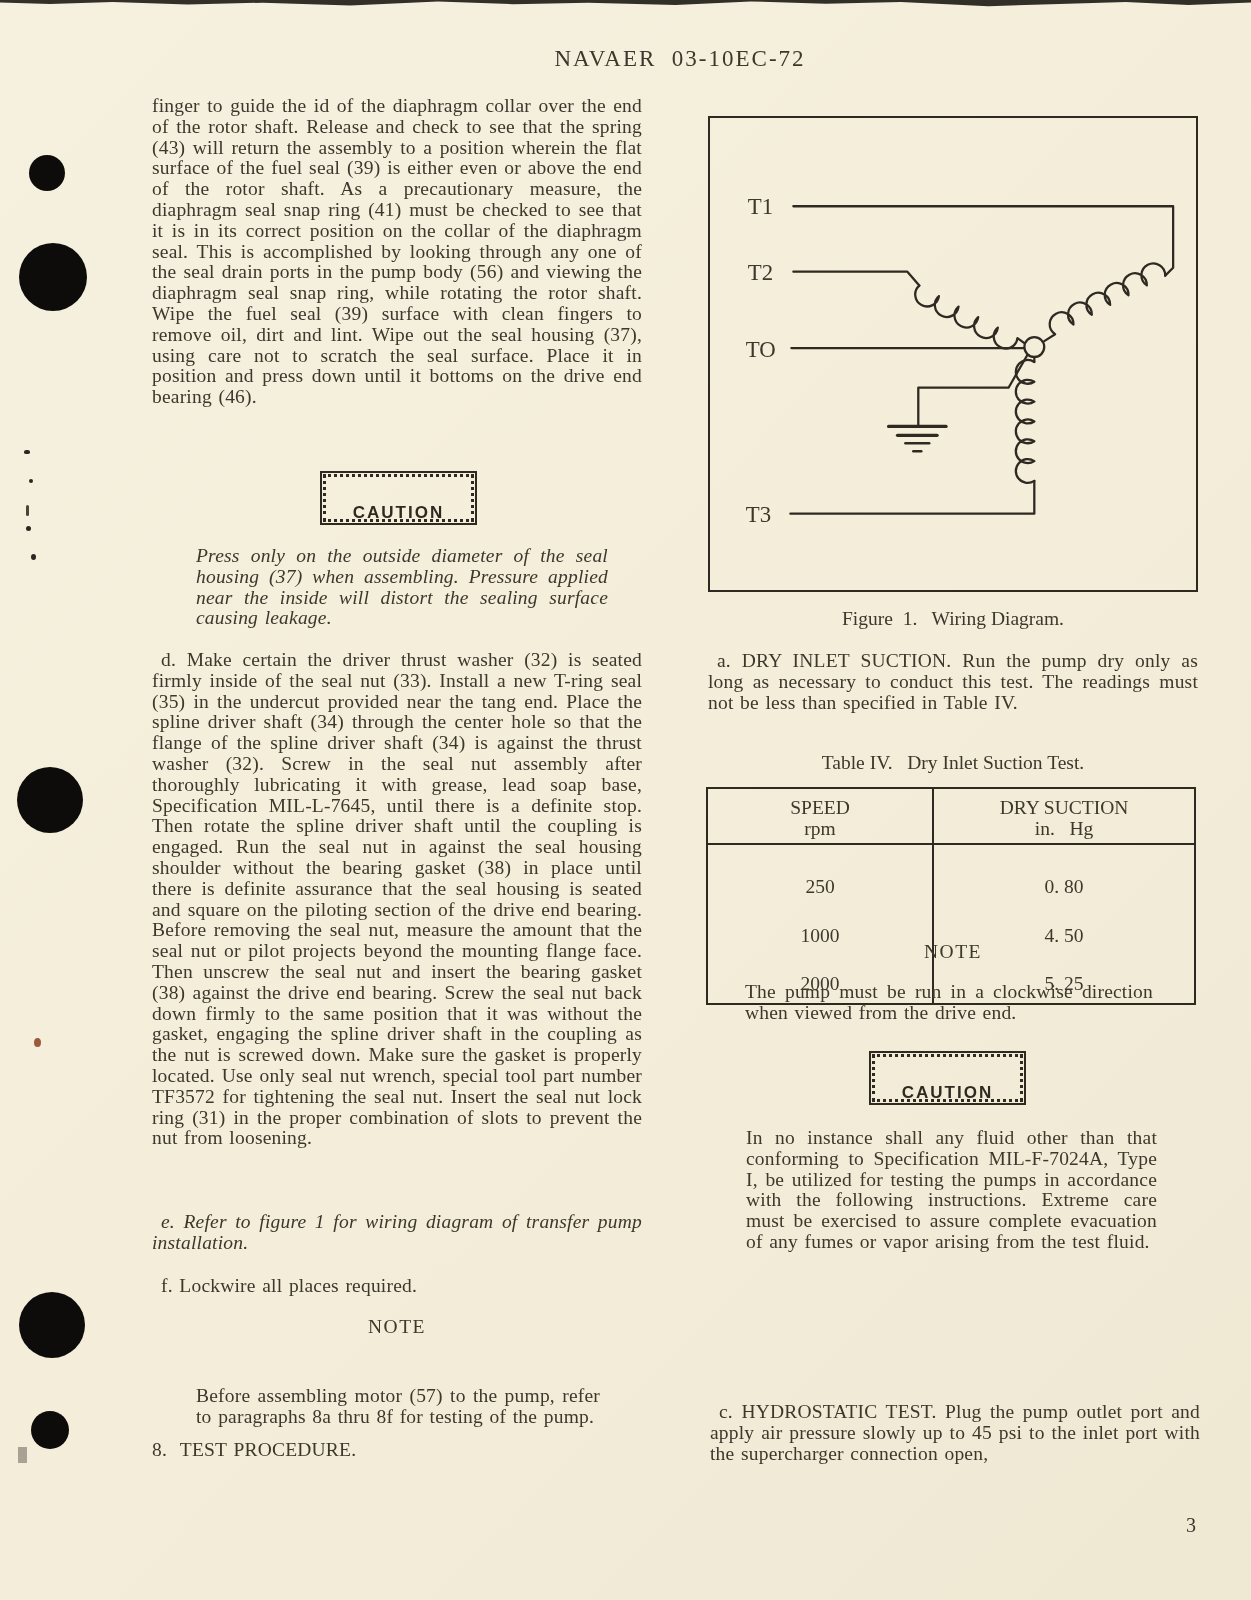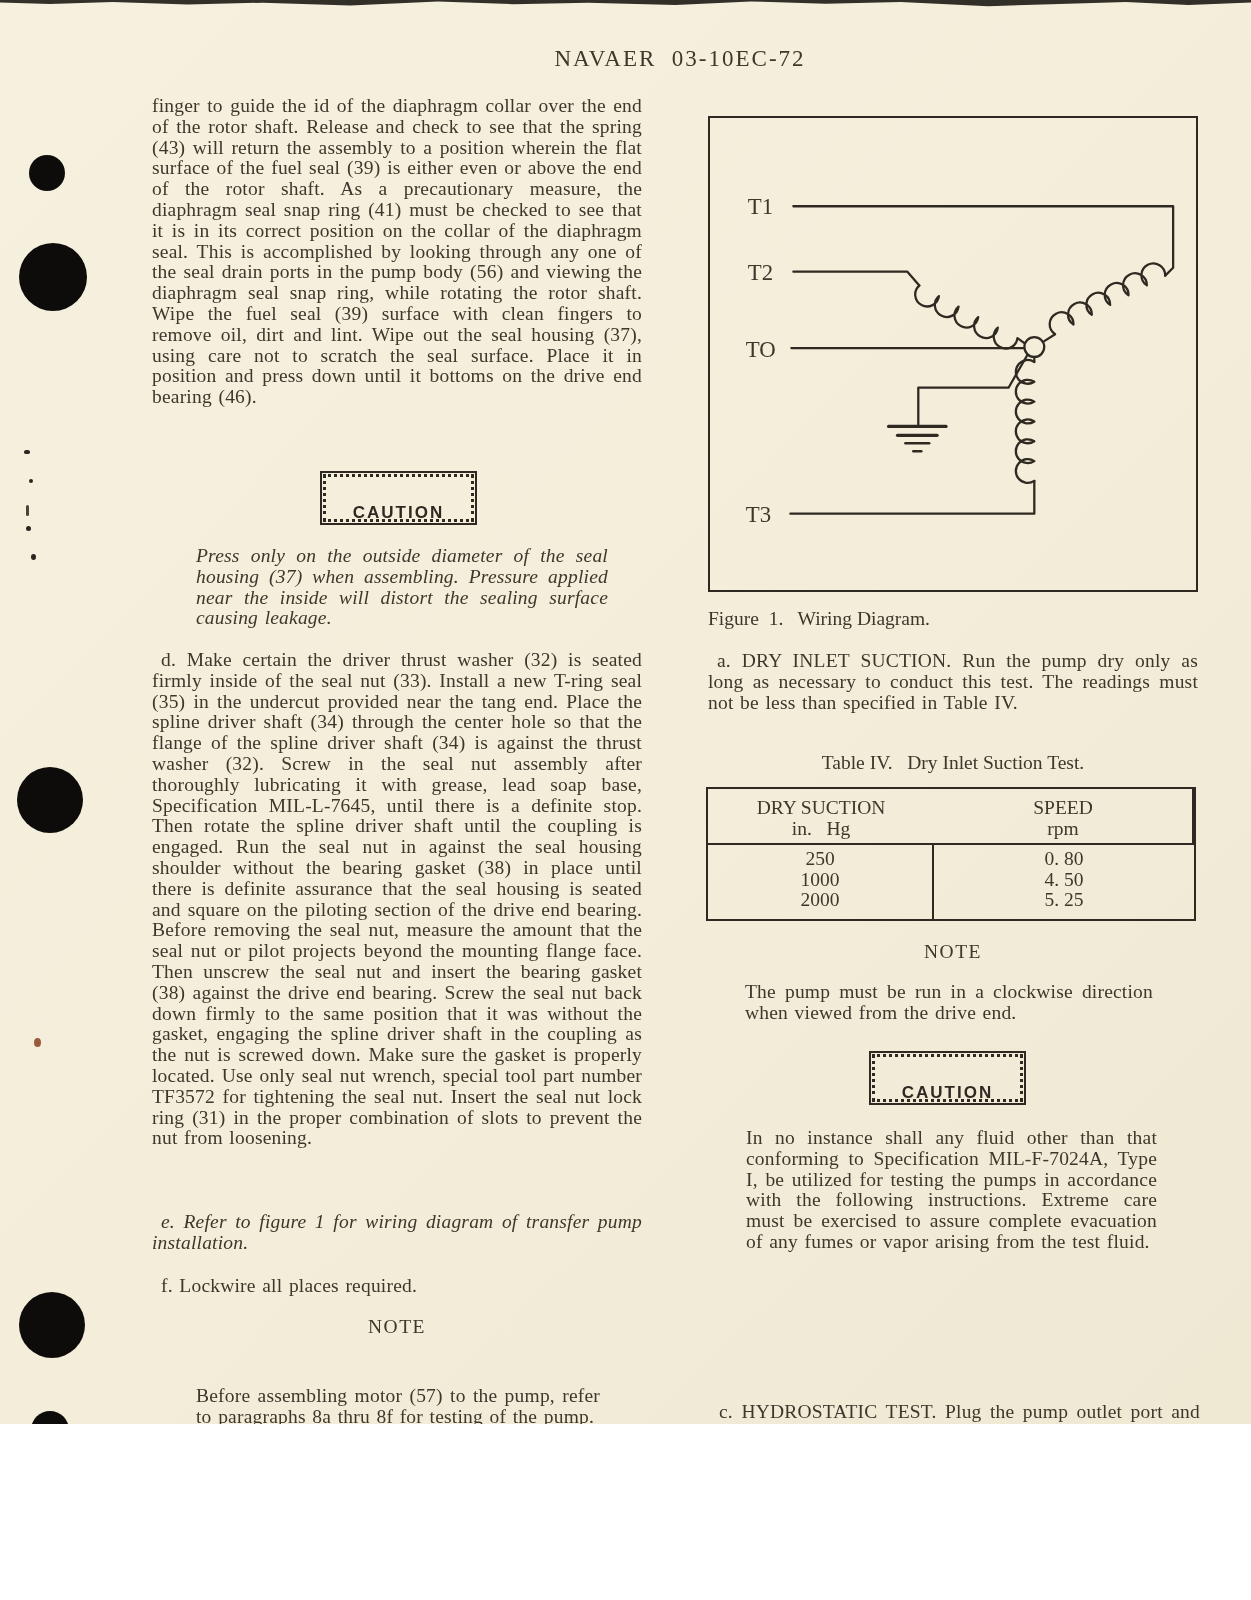--- a/index.html
+++ b/index.html
@@ -1,18 +1,18 @@
 <!DOCTYPE html>
 <html><head>
 <meta charset="utf-8">
 <style>
   html,body{margin:0;padding:0;}
   .page{
     position:relative;
-    width:1251px;height:1424px;
+    width:1251px;height:1600px;
     background:linear-gradient(135deg,#f6f0de 0%,#f3edda 55%,#efe8d3 100%);
     font-family:"Liberation Serif", serif;
     color:#3d372c;
     overflow:hidden;
   }
   .top-edge{
     position:absolute;top:0;left:0;width:100%;height:7px;background:#171510;opacity:.88;
     clip-path:polygon(0 0,100% 0,100% 34%,95% 70%,90% 30%,84% 62%,79% 88%,72% 30%,66% 55%,60% 20%,54% 72%,47% 38%,41% 60%,35% 22%,28% 80%,21% 38%,15% 66%,9% 30%,4% 58%,0 34%);
   }
   .binder-dot{position:absolute;border-radius:50%;background:#0d0c0a;}
@@ -36,32 +36,32 @@
     content:"";position:absolute;inset:1px;border:3px dotted #2e2a22;pointer-events:none;
   }
   .caution-label{
     font-family:"Liberation Sans", sans-serif;font-weight:bold;
     font-size:17px;letter-spacing:2px;color:#2e2a22;
   }
   .figure-box{
     position:absolute;left:708px;top:116px;width:486px;height:472px;
     border:2px solid #2e2a22;
   }
-  .fig-caption{position:absolute;left:708px;top:608px;width:490px;font-size:19.5px;white-space:pre;}
+  .fig-caption{position:absolute;left:708px;top:608px;width:490px;text-align:center;font-size:19.5px;white-space:pre;}
   .tbl-title{position:absolute;left:708px;top:752px;width:490px;text-align:center;font-size:19.5px;white-space:pre;}
   .data-table{
     position:absolute;left:706px;top:787px;width:486px;
     border:2px solid #2e2a22;
     display:grid;grid-template-columns:226px 1fr;
     font-size:19.5px;line-height:21px;text-align:center;
   }
   .th{padding-top:8px;padding-bottom:4px;border-bottom:2px solid #2e2a22;}
   .th-left{border-right:2px solid #2e2a22;}
   .td-col{padding-top:4px;padding-bottom:8px;}
-  .td-col div{line-height:20.5px;}
+  .td-col div{line-height:20.5px;margin-top:28px;}
   .td-left{border-right:2px solid #2e2a22;}
   .page-num{position:absolute;left:1186px;top:1514px;font-size:20px;}
   svg text{font-family:"Liberation Serif", serif;font-size:23px;fill:#3d372c;}
 </style>
 </head>
 <body>
 
 <div class="page">
 
   <div class="top-edge"></div>
@@ -133,27 +133,27 @@
     </svg>
   </div>
 
   <div class="fig-caption">Figure  1.   Wiring Diagram.</div>
 
   <p class="body-text lettered" style="left:708px;top:651px;width:490px;margin:0;">a.  DRY INLET SUCTION.  Run the pump dry only as long as necessary to conduct this test.  The readings must not be less than specified in Table IV.</p>
 
   <div class="tbl-title">Table IV.   Dry Inlet Suction Test.</div>
 
   <div class="data-table">
+    <div class="th th-left">
+      <div>SPEED</div>
+      <div>rpm</div>
+    </div>
     <div class="th">
       <div style="white-space:pre;">DRY SUCTION</div>
       <div style="white-space:pre;">in.   Hg</div>
-    </div>
-    <div class="th th-left">
-      <div>SPEED</div>
-      <div>rpm</div>
     </div>
     <div class="td-col td-left">
       <div>250</div>
       <div>1000</div>
       <div>2000</div>
     </div>
     <div class="td-col">
       <div>0. 80</div>
       <div>4. 50</div>
       <div>5. 25</div>

